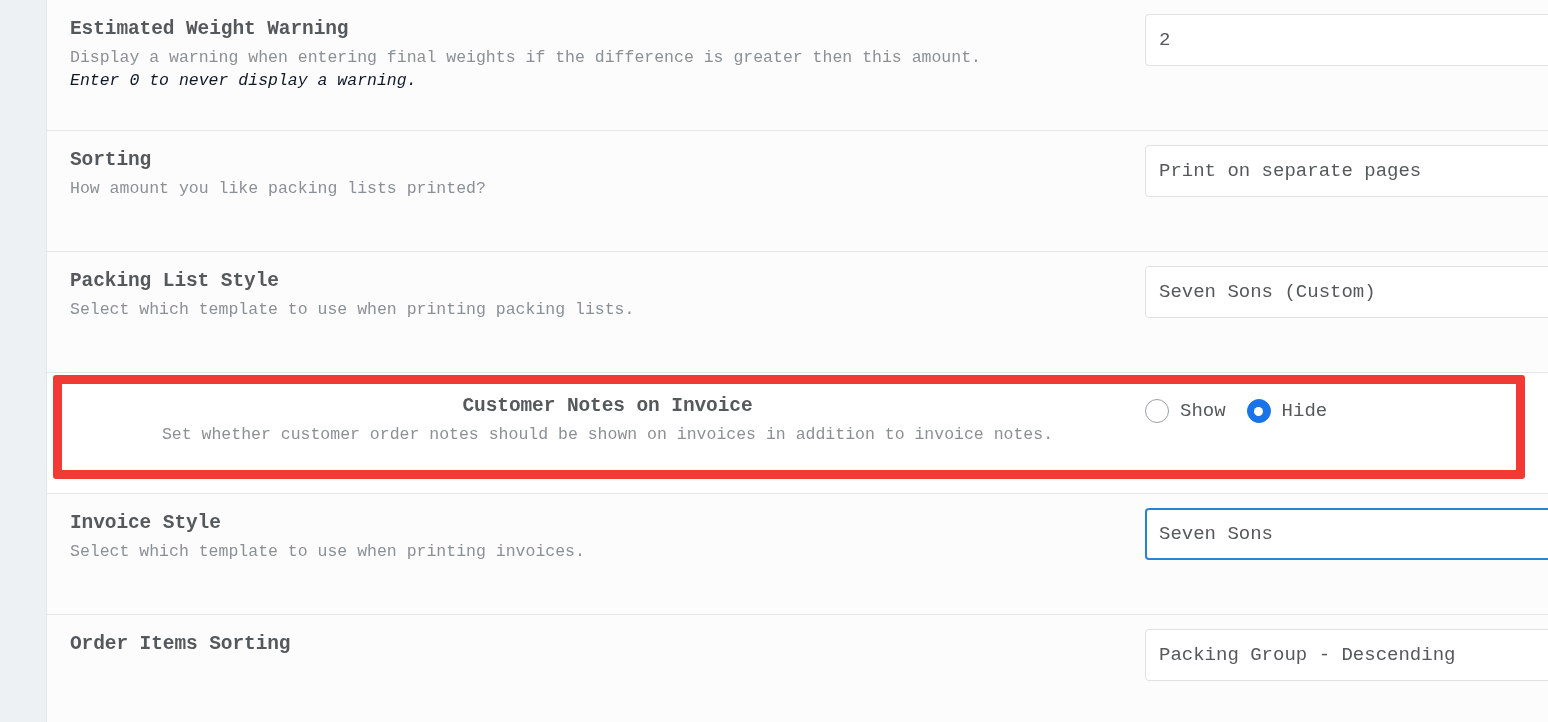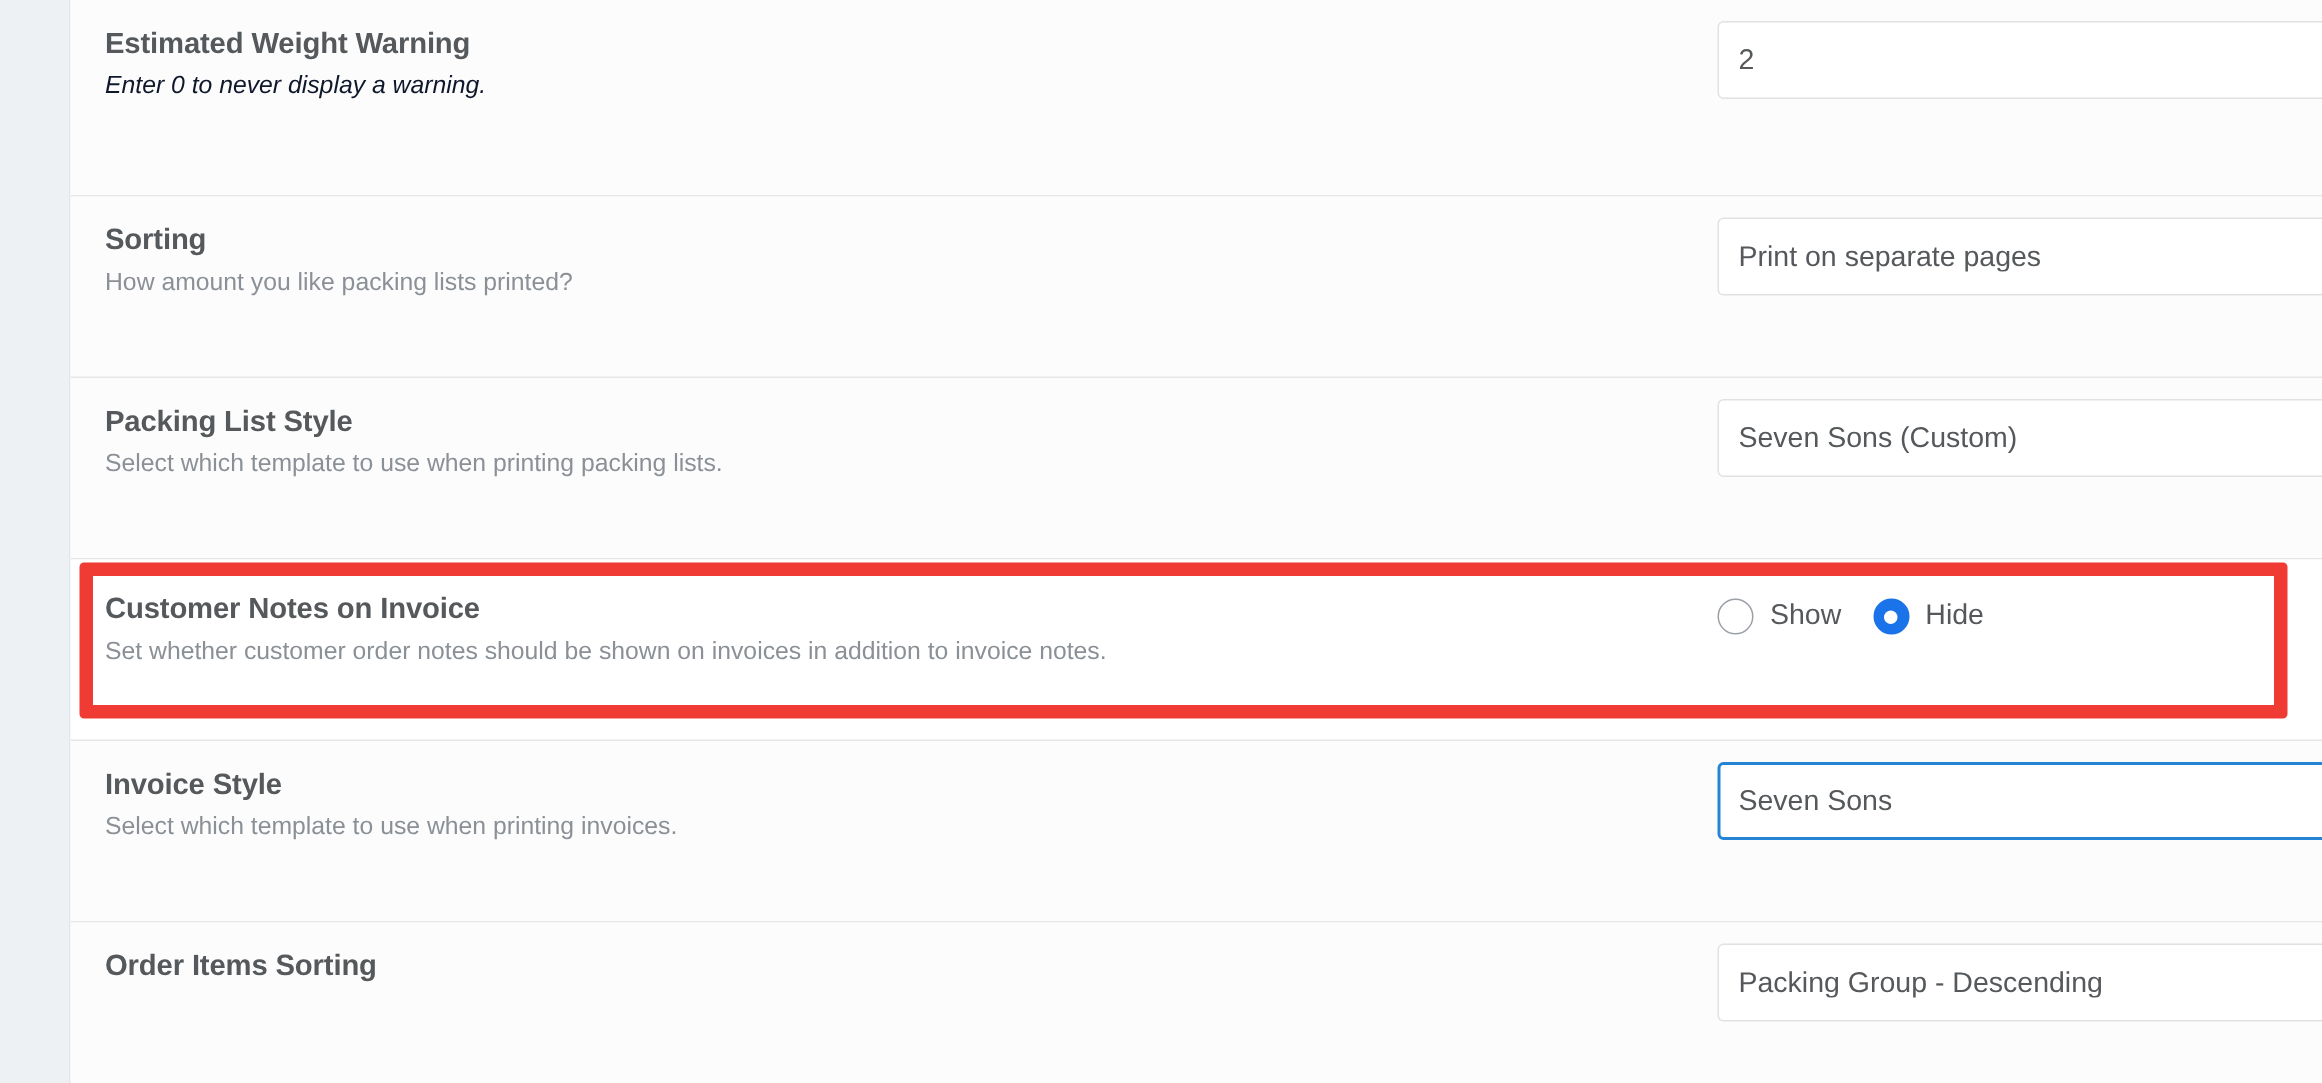--- a/index.html
+++ b/index.html
@@ -14,20 +14,21 @@
     background: #eef1f4;
     font-family: "Liberation Sans", "DejaVu Sans", sans-serif;
     -webkit-font-smoothing: antialiased;
   }
 
   .page {
     position: relative;
     width: 1548px;
     height: 722px;
     display: flex;
+    font-family: Liberation Mono, monospace;
   }
 
   
   .gutter {
     width: 47px;
     flex: 0 0 47px;
     height: 722px;
     background: #eef1f4;
     border-right: 1px solid #e2e6ea;
     box-sizing: border-box;
@@ -178,20 +179,21 @@
 
 <div class="page">
 
   <div class="gutter"></div>
 
   <div class="settings-panel">
 
     <div class="setting-row" style="height:131px;">
       <div class="row-left">
         <div class="row-title">Estimated Weight Warning</div>
+        <div class="row-desc">Display a warning when entering final weights if the difference is greater then this amount.</div>
         <div class="row-desc italic">Enter 0 to never display a warning.</div>
       </div>
       <div class="row-right">
         <div class="control">
           <span class="value">2</span>
         </div>
       </div>
     </div>
 
     <div class="setting-row" style="height:121px;">
@@ -211,21 +213,21 @@
         <div class="row-title">Packing List Style</div>
         <div class="row-desc">Select which template to use when printing packing lists.</div>
       </div>
       <div class="row-right">
         <div class="control">
           <span class="value">Seven Sons (Custom)</span>
         </div>
       </div>
     </div>
 
-    <div class="setting-row" style="height:121px; background:#ffffff;">
+    <div class="setting-row" style="height:121px; background:#ffffff;text-align:center;">
       <div class="row-left" style="padding-top:21px;">
         <div class="row-title">Customer Notes on Invoice</div>
         <div class="row-desc">Set whether customer order notes should be shown on invoices in addition to invoice notes.</div>
       </div>
       <div class="row-right" style="padding-top:25px;">
         <div class="radio-group">
           <label class="radio-option">
             <span class="radio-circle"></span>
             <span class="radio-label">Show</span>
           </label>

